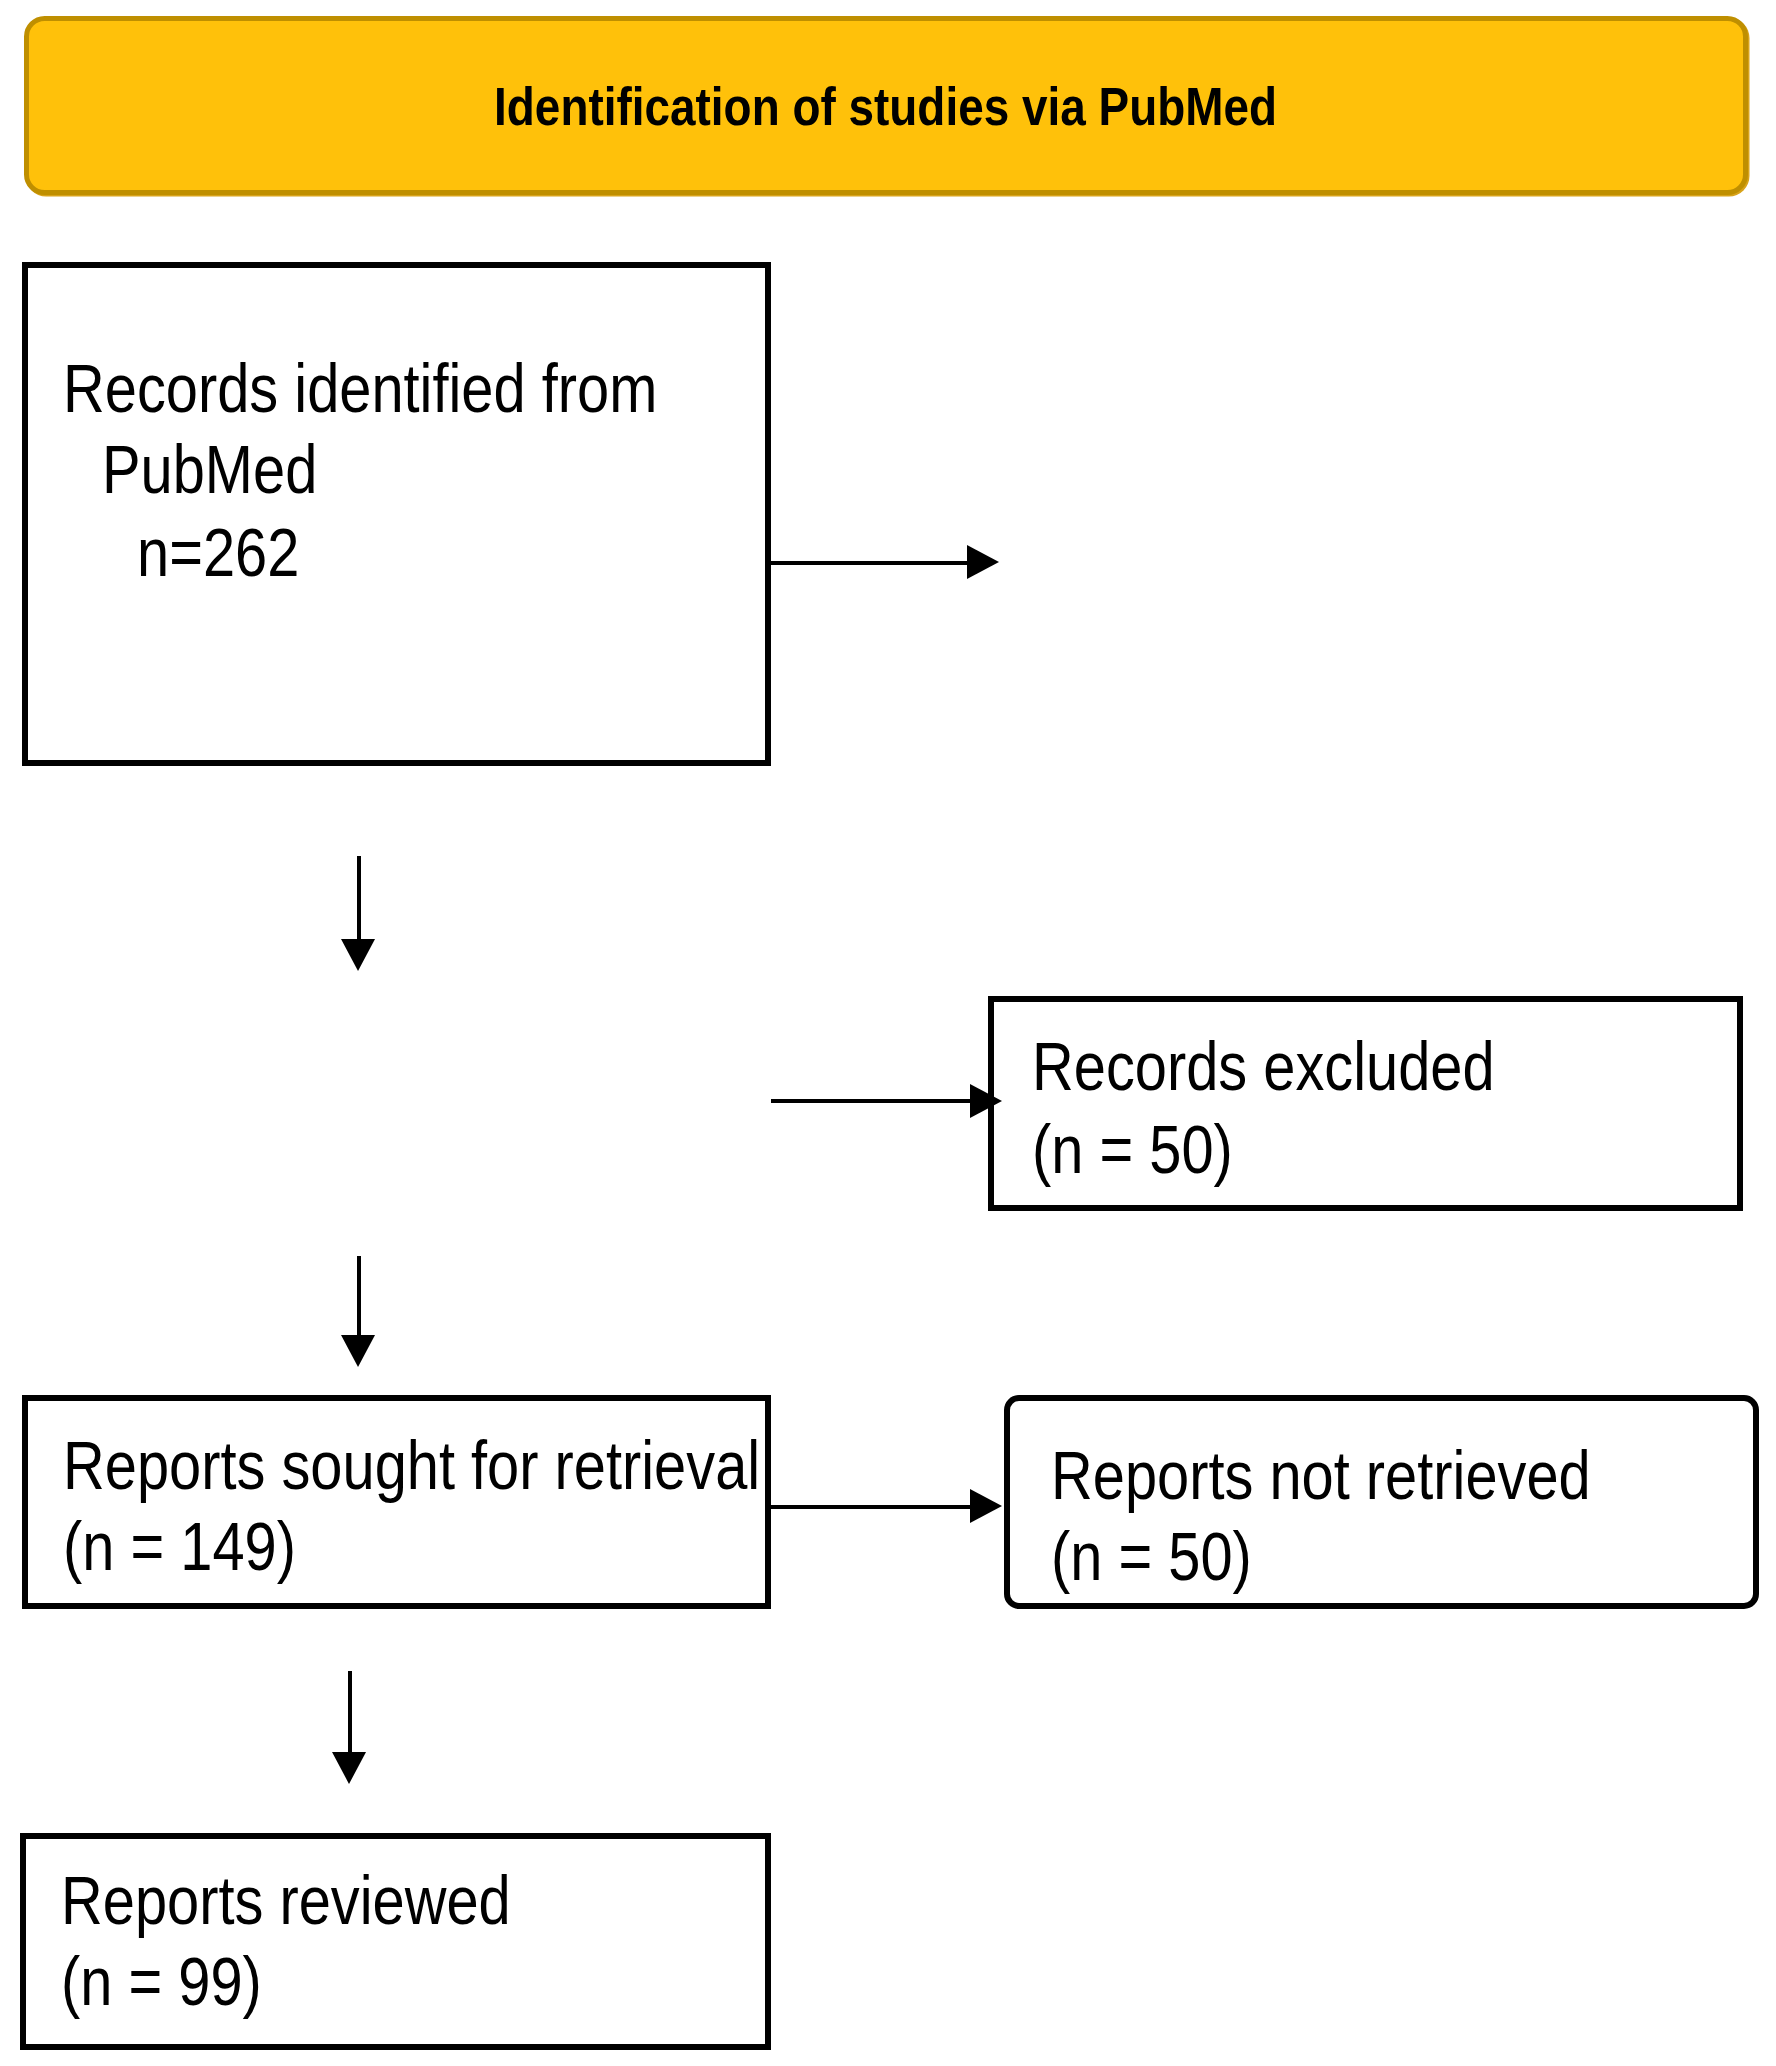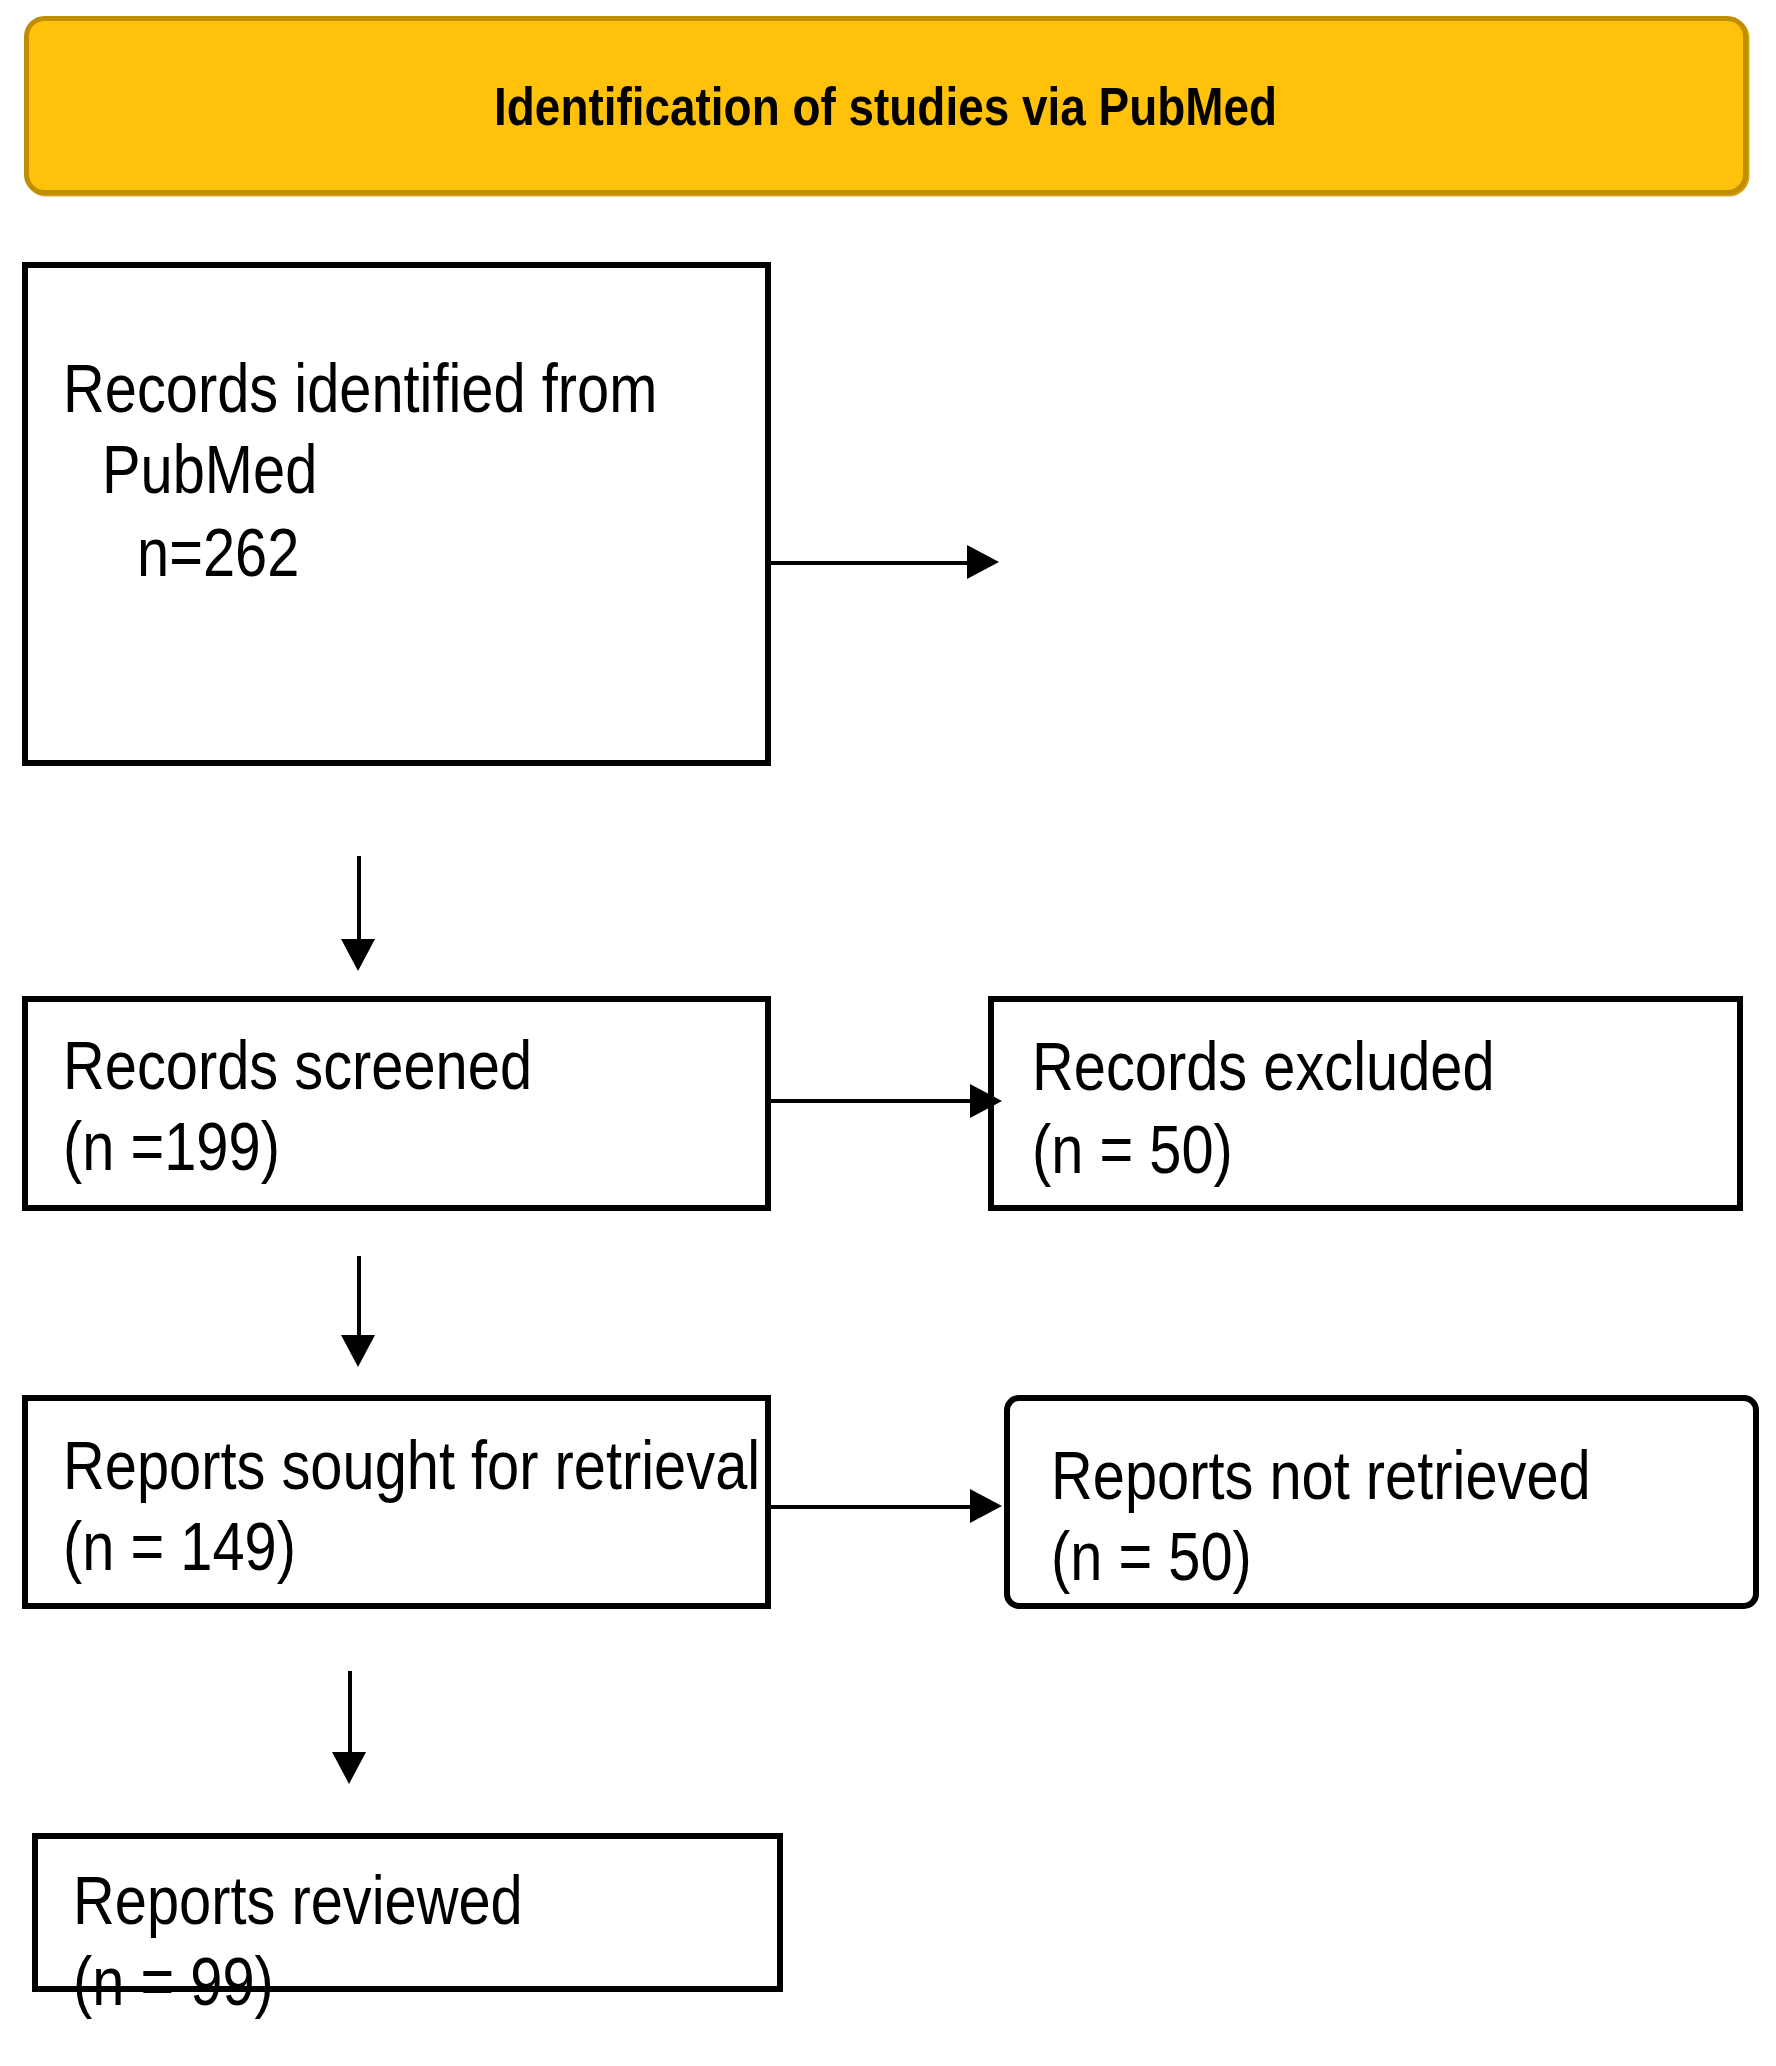--- a/index.html
+++ b/index.html
@@ -29,21 +29,21 @@
   .fbox{
     position:absolute;box-sizing:border-box;
     background:#ffffff;border:6.6px solid #000000;
   }
   .b-l1{left:22px;top:262px;width:749px;height:504px;}
   .b-r1{left:1004px;top:262px;width:755px;height:504px;}
   .b-l2{left:22px;top:996px;width:749px;height:215px;}
   .b-r2{left:988px;top:996px;width:755px;height:215px;}
   .b-l3{left:22px;top:1395px;width:749px;height:214px;text-align:center;}
   .b-r3{left:1004px;top:1395px;width:755px;height:214px;border-radius:15px;}
-  .b-l4{left:32px;top:1833px;width:751px;height:159px;}
+  .b-l4{left:20px;top:1833px;width:751px;height:217px;}
   
   .tline{
     position:absolute;
     font-size:68px;line-height:52px;white-space:pre;
   }
   .tline .tx{
     display:inline-block;
     transform:scaleX(0.85);transform-origin:0 50%;
   }
   .tx-just{word-spacing:29.5px;}
@@ -104,24 +104,20 @@
     <div class="tline l1c"><span class="tx">n=262</span></div>
   </div>
 
 
   <div class="shaft-h h1s"></div>
   <div class="head-right h1h"></div>
 
   <div class="shaft-v v1s"></div>
   <div class="head-down v1h"></div>
 
-  <div class="fbox b-l2">
-    <div class="tline l2a"><span class="tx">Records screened</span></div>
-    <div class="tline l2b"><span class="tx">(n =199)</span></div>
-  </div>
 
   <div class="fbox b-r2">
     <div class="tline r2a"><span class="tx">Records excluded</span></div>
     <div class="tline r2b"><span class="tx">(n = 50)</span></div>
   </div>
 
   <div class="shaft-h h2s"></div>
   <div class="head-right h2h"></div>
 
   <div class="shaft-v v2s"></div>

